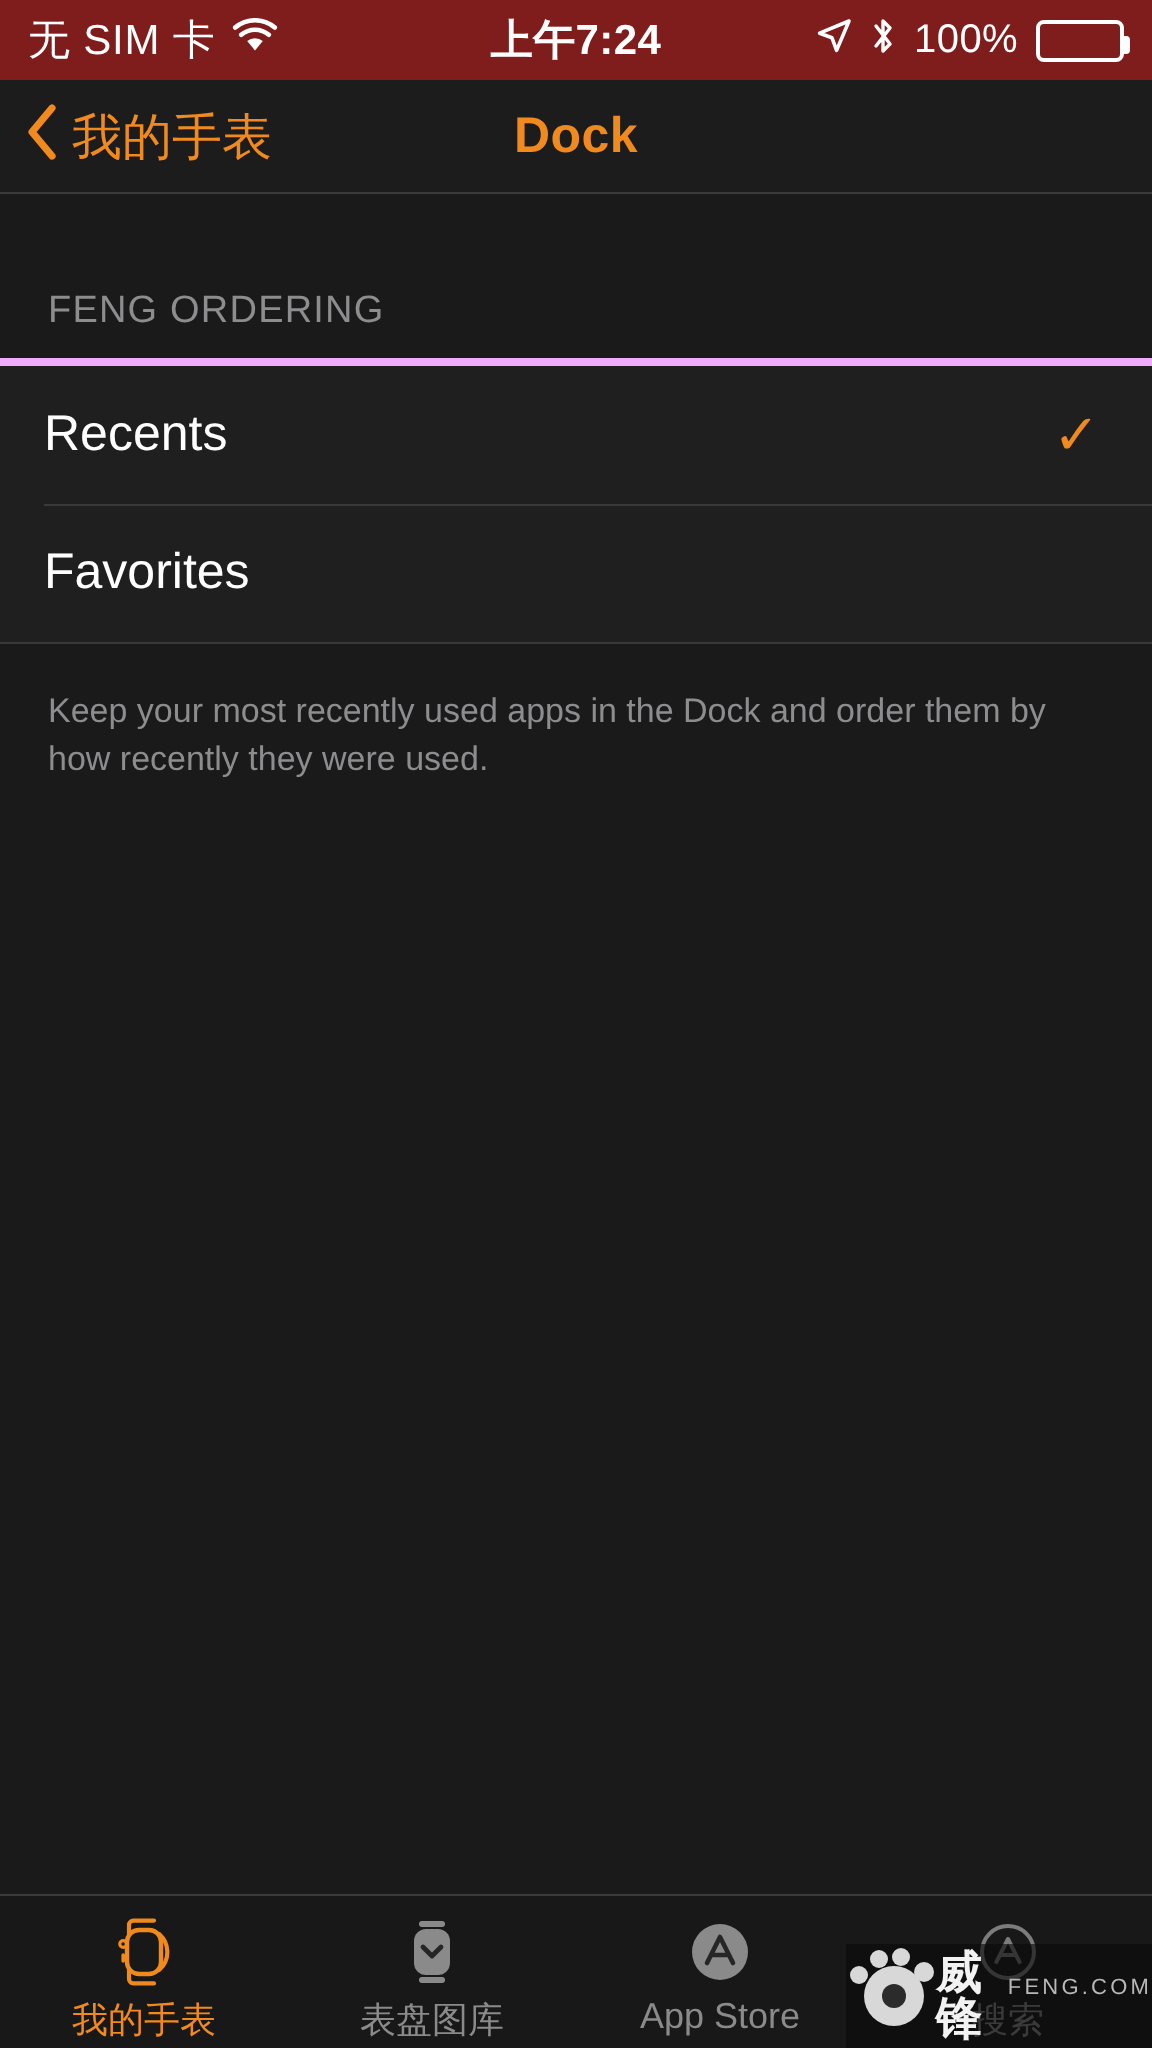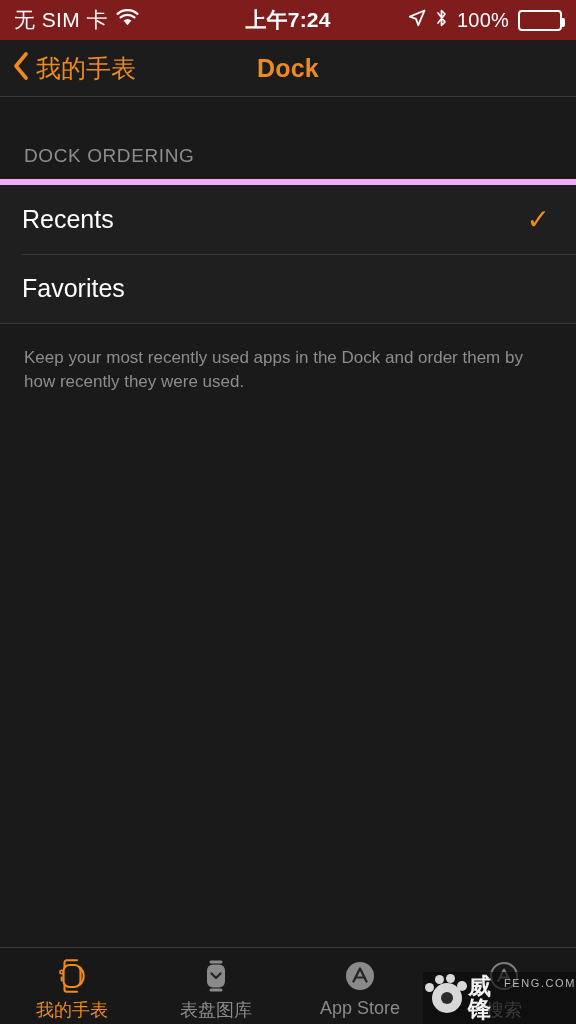--- a/index.html
+++ b/index.html
@@ -142,21 +142,21 @@
     display: flex;
     align-items: flex-end;
     padding: 0 0 12px 24px;
     box-sizing: border-box;
     font-size: 19px;
     letter-spacing: 0.6px;
     color: #8d8d8f;
   }
   .cell-group {
     background: #1f1f1f;
-    border-top: 6px solid #f0abfc;
+    border-top: 4px solid #f0abfc;
     border-bottom: 1px solid #3a3a3a;
   }
   .cell {
     position: relative;
     height: 69px;
     display: flex;
     align-items: center;
     padding: 0 22px 0 22px;
     box-sizing: border-box;
     cursor: pointer;
@@ -266,21 +266,21 @@
   .wm-main {
     font-size: 23px;
     font-weight: bold;
     color: #f2f2f2;
     letter-spacing: 1px;
   }
   .wm-sub {
     font-size: 11px;
     color: #b8b8b8;
     letter-spacing: 1.6px;
-    margin-top: 3px;
+    margin-top: 14px;
   }
 </style>
 </head>
 <body>
 
 <div class="phone">
 
   <div class="statusbar">
     <div class="sb-left">
       <span class="sb-carrier">无 SIM 卡</span>
@@ -323,21 +323,21 @@
           <path d="M14 3 L4 15 L14 27" fill="none" stroke="#f08a1e" stroke-width="3.6" stroke-linecap="round" stroke-linejoin="round"></path>
         </svg>
       </span>
       <span class="nav-back-label">我的手表</span>
     </div>
     <div class="nav-title">Dock</div>
   </div>
 
   <div class="content">
 
-    <div class="section-header">DOCK ORDERING</div>
+    <div class="section-header">FENG ORDERING</div>
 
     <div class="cell-group">
 
       <div class="cell">
         <span class="cell-label">Recents</span>
         <span class="cell-check">✓</span>
       </div>
 
       <div class="cell">
         <span class="cell-label">Favorites</span>

